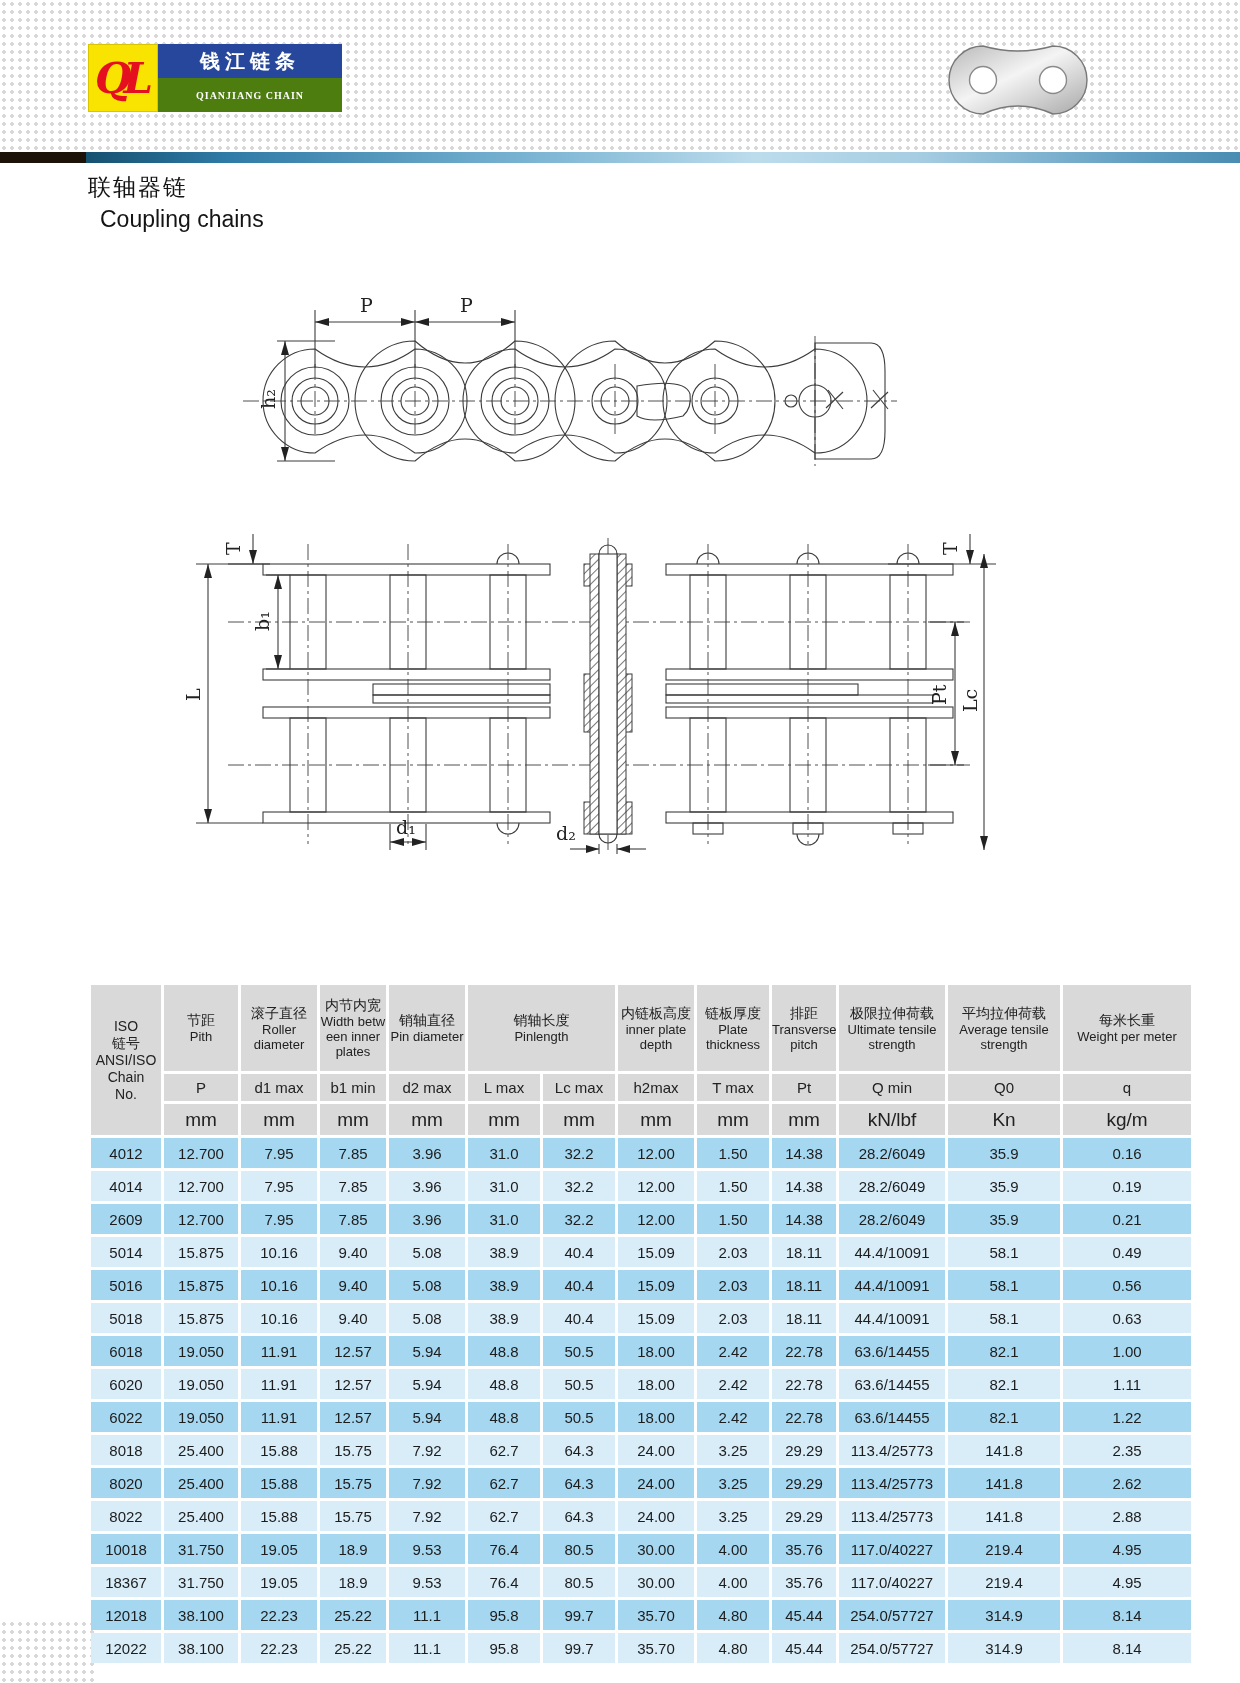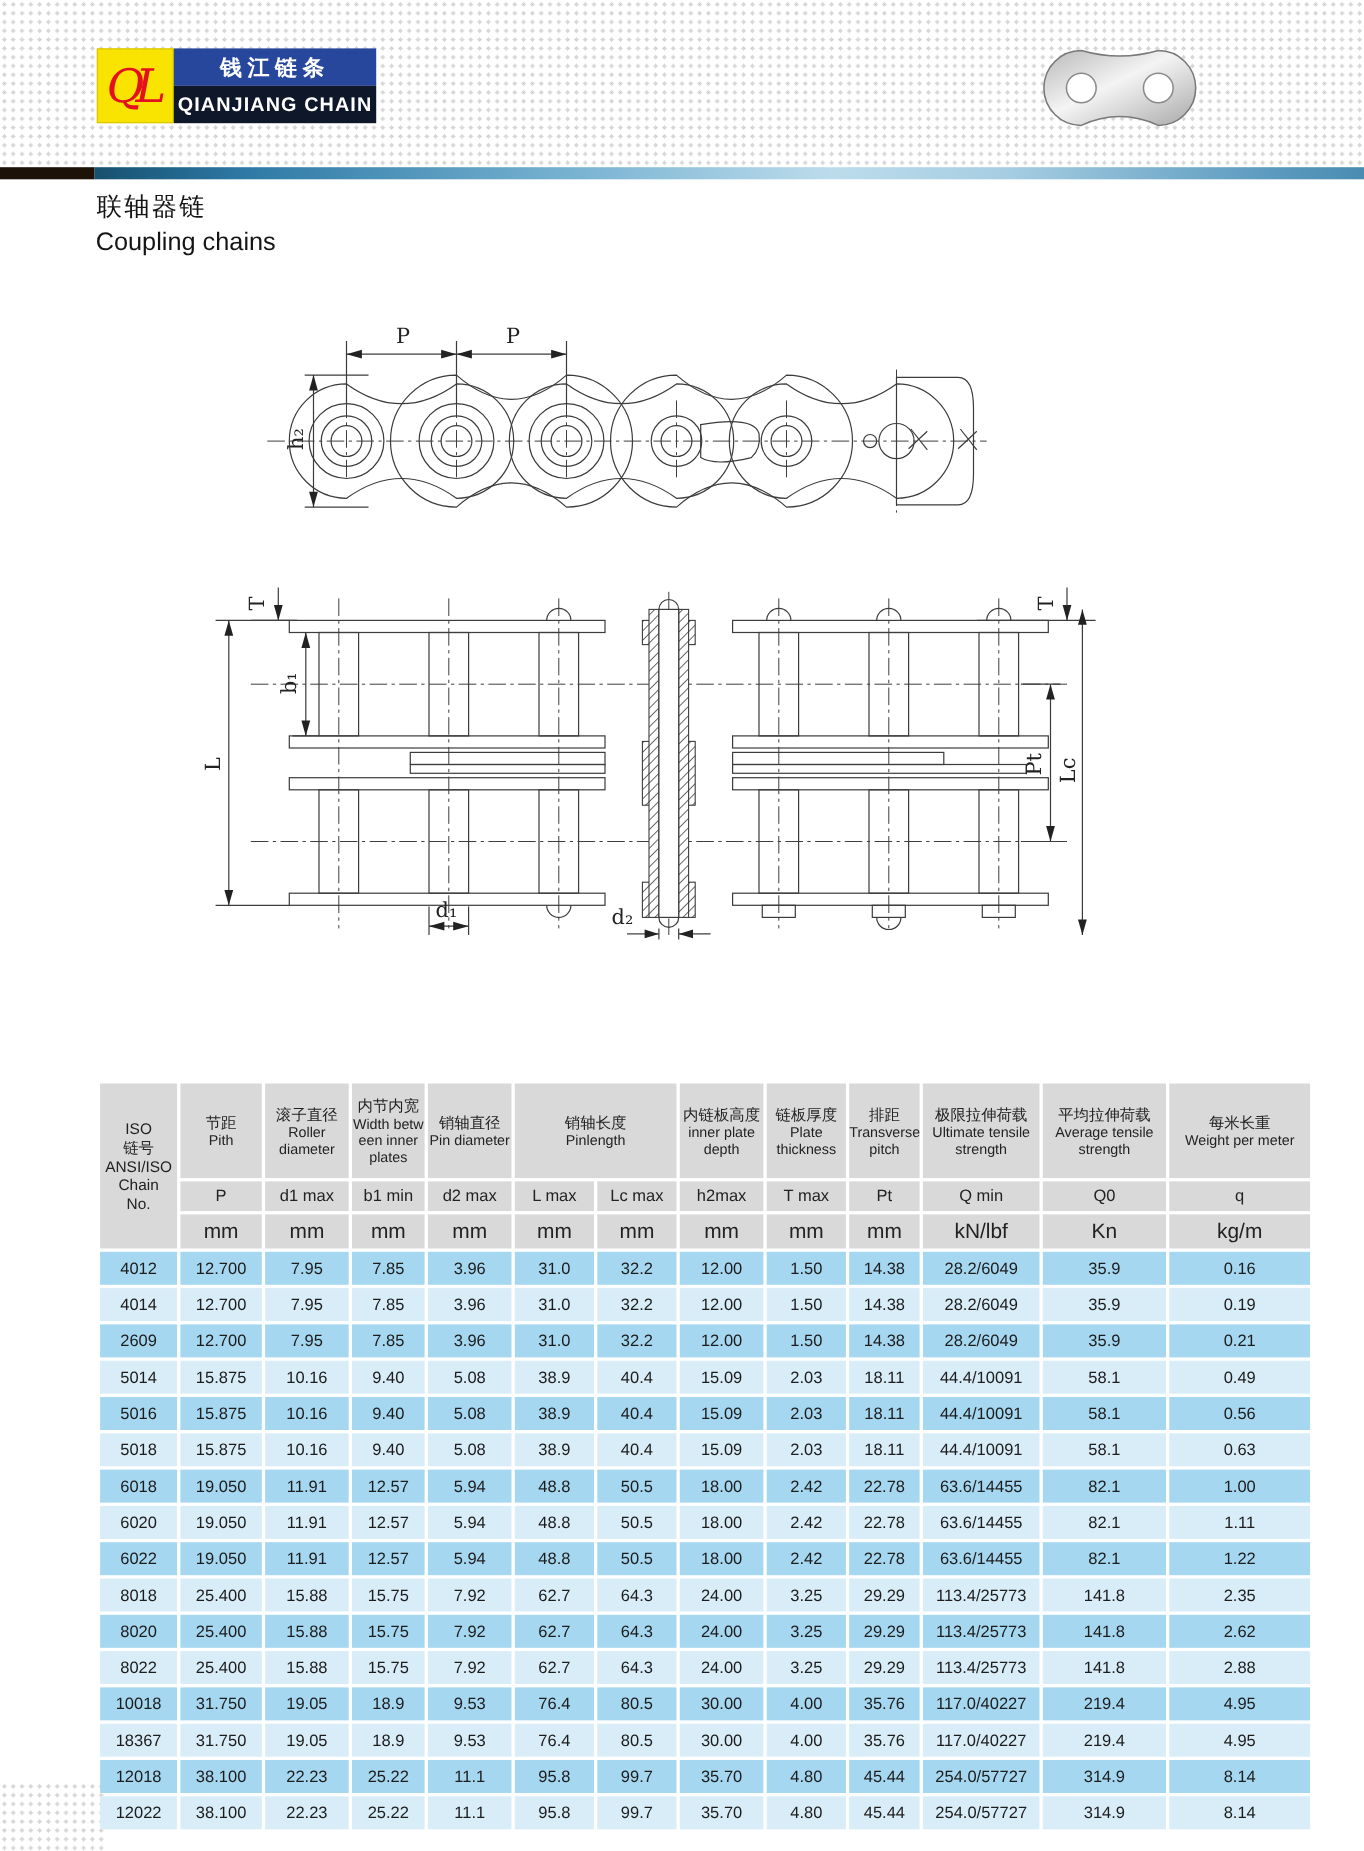--- a/index.html
+++ b/index.html
@@ -14,32 +14,32 @@
   
   .hbar{position:absolute;left:0;top:152px;width:1240px;height:11px;}
   .hbar .dark{position:absolute;left:0;top:0;width:86px;height:11px;background:#1c1208;}
   .hbar .grad{position:absolute;left:86px;top:0;width:1154px;height:11px;
       background:linear-gradient(90deg,#16506f 0%,#2e7aa6 12%,#79b3d2 38%,#bcdcec 58%,#a6cde2 72%,#5e9cc0 92%,#4a8cb2 100%);}
 
   
   .logo{position:absolute;left:88px;top:44px;height:68px;display:flex;}
   .logo .mono{width:70px;height:68px;background:#f8e400;border:1px solid #d8c400;box-sizing:border-box;
       display:flex;align-items:center;justify-content:center;
-      font-family:"DejaVu Serif",serif;font-style:italic;font-weight:normal;font-size:42px;color:#e5101f;letter-spacing:-8px;padding-right:6px;}
+      font-family:"DejaVu Serif",serif;font-style:italic;font-weight:bold;font-size:42px;color:#e5101f;letter-spacing:-8px;padding-right:6px;}
   .logo .txt{width:184px;height:68px;display:flex;flex-direction:column;}
   .logo .cn{flex:1;background:#26479b;color:#fff;display:flex;align-items:center;justify-content:center;
       font-size:20px;font-weight:bold;letter-spacing:5px;}
-  .logo .en{flex:1;background:#0f172a;color:#fff;display:flex;align-items:center;justify-content:center;
-      font-size:18px;font-weight:bold;letter-spacing:1px;}
+  .logo .en{flex:1;background:#4d7c0f;color:#fff;display:flex;align-items:center;justify-content:center;
+      font-size:10px;font-weight:bold;letter-spacing:1px;font-family:Liberation Serif, serif;}
 
   .plate-img{position:absolute;left:942px;top:42px;width:152px;height:76px;}
 
   
   .title-cn{position:absolute;left:88px;top:172px;font-size:23px;color:#141414;letter-spacing:2px;}
-  .title-en{position:absolute;left:87px;top:206px;font-size:23px;color:#141414;}
+  .title-en{position:absolute;left:100px;top:206px;font-size:23px;color:#141414;}
 
   
   .dwg1{position:absolute;left:185px;top:276px;width:720px;height:208px;}
   .dwg2{position:absolute;left:158px;top:524px;width:840px;height:336px;}
   svg text.dim{font-family:"DejaVu Serif",serif;font-size:19px;fill:#222;}
   svg .ln{stroke:#3c3c3c;stroke-width:1.1;fill:none;}
   svg .cl{stroke:#3c3c3c;stroke-width:0.9;fill:none;stroke-dasharray:16 4 3 4;}
   svg .ar{fill:#222;stroke:none;}
 
   

